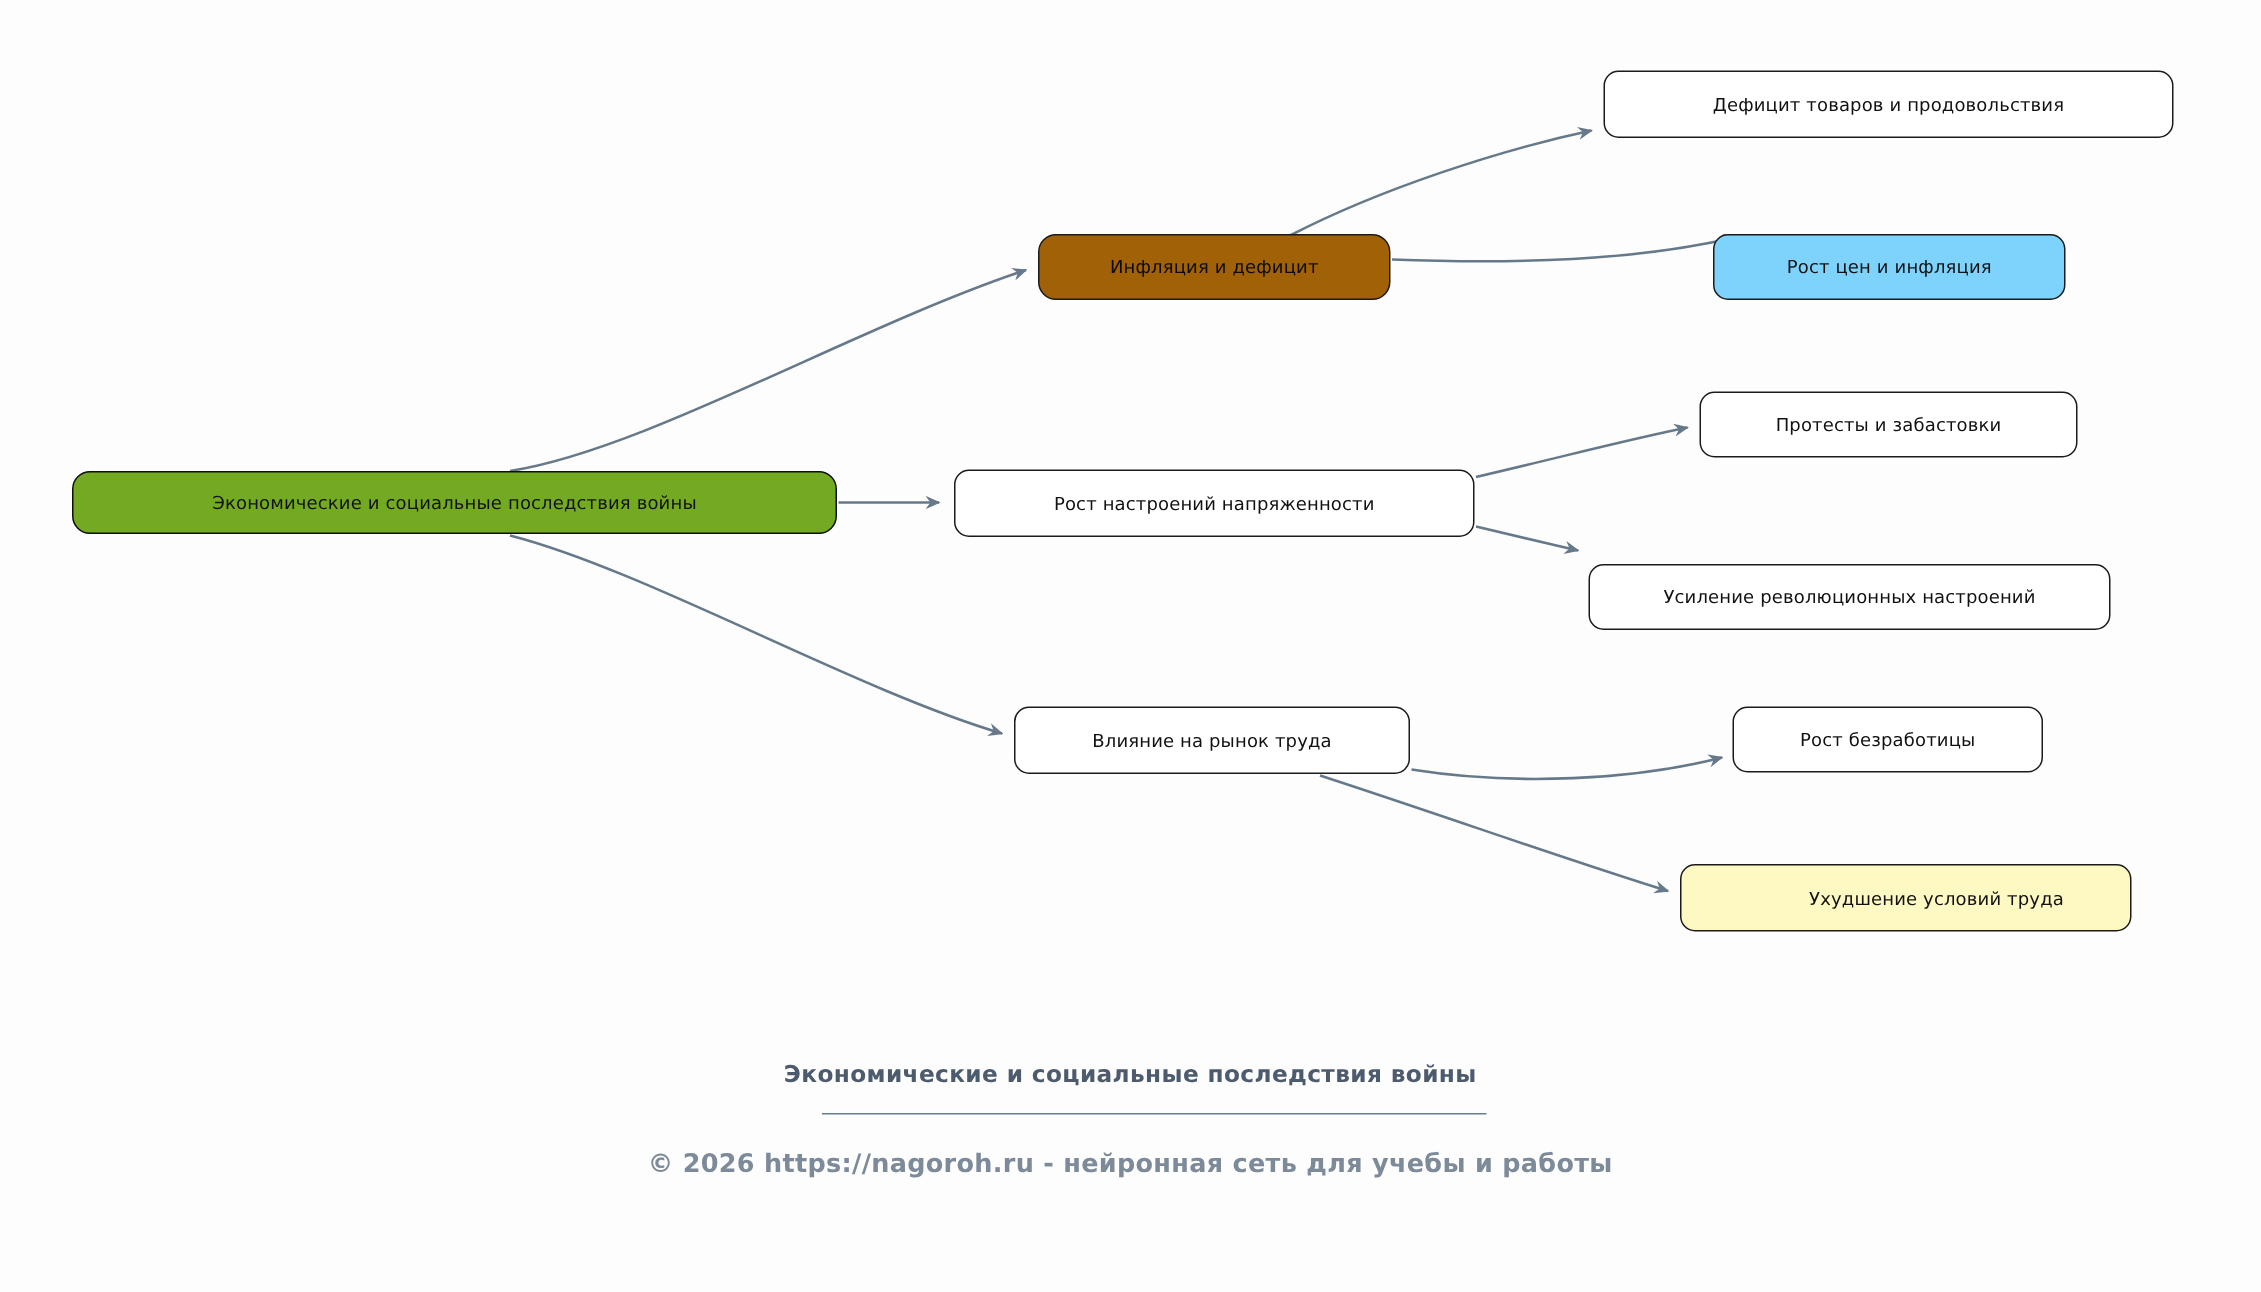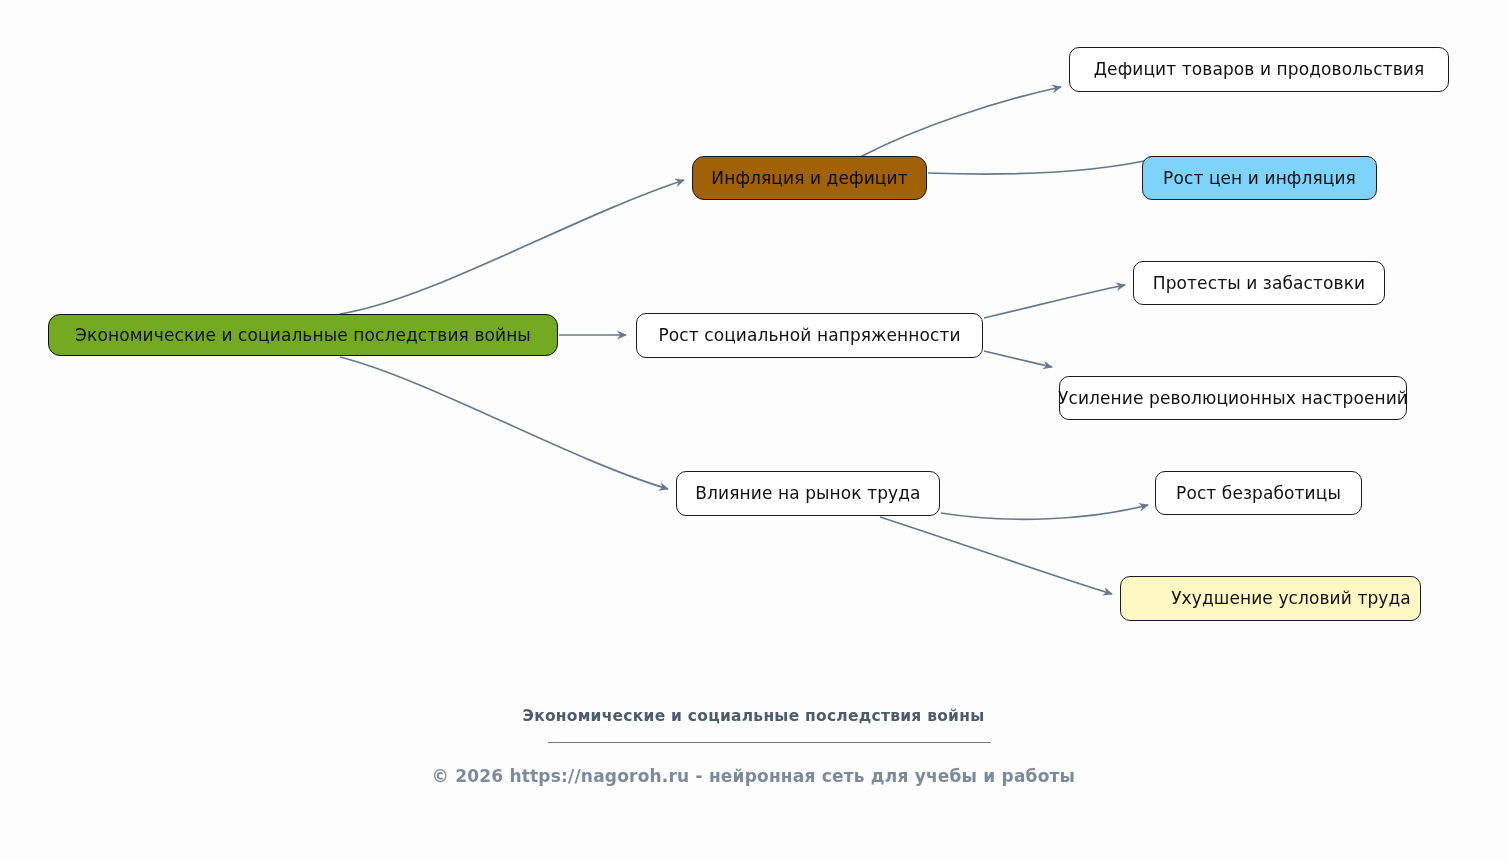--- a/index.html
+++ b/index.html
@@ -35,21 +35,21 @@
   .node {
     position: absolute;
     box-sizing: border-box;
     display: flex;
     align-items: center;
     justify-content: center;
     border-radius: 10px;
     border: 1.4px solid #1b1b1b;
     background: #ffffff;
     color: #111111;
-    font-size: 17px;
+    font-size: 12px;
     line-height: 1;
     white-space: nowrap;
     letter-spacing: 0.1px;
     text-align: center;
   }
 
   .node.root {
     background: #74aa22;
     border: 1.6px solid #0f0f0f;
     border-radius: 12px;
@@ -126,21 +126,21 @@
       <div class="node branch-purple" style="left: 692px; top: 156px; width: 235px; height: 44px; background: #a16207; border-color: rgb(27, 27, 27);">
         <span>Инфляция и дефицит</span>
       </div>
       <div class="node leaf" style="left: 1069px; top: 47px; width: 380px; height: 45px; background: rgb(255, 255, 255); border-color: rgb(27, 27, 27);">
         <span>Дефицит товаров и продовольствия</span>
       </div>
       <div class="node leaf" style="left: 1142px; top: 156px; width: 235px; height: 44px; background: #7dd3fc; border-color: rgb(27, 27, 27);">
         <span>Рост цен и инфляция</span>
       </div>
       <div class="node leaf" style="left: 636px; top: 313px; width: 347px; height: 45px; background: rgb(255, 255, 255); border-color: rgb(27, 27, 27);">
-        <span>Рост социальной напряженности</span>
+        <span>Рост настроений напряженности</span>
       </div>
       <div class="node leaf" style="left: 1133px; top: 261px; width: 252px; height: 44px; background: rgb(255, 255, 255); border-color: rgb(27, 27, 27);">
         <span>Протесты и забастовки</span>
       </div>
       <div class="node leaf" style="left: 1059px; top: 376px; width: 348px; height: 44px; background: rgb(255, 255, 255); border-color: rgb(27, 27, 27);">
         <span>Усиление революционных настроений</span>
       </div>
       <div class="node leaf" style="left: 676px; top: 471px; width: 264px; height: 45px; background: rgb(255, 255, 255); border-color: rgb(27, 27, 27);">
         <span>Влияние на рынок труда</span>
       </div>

